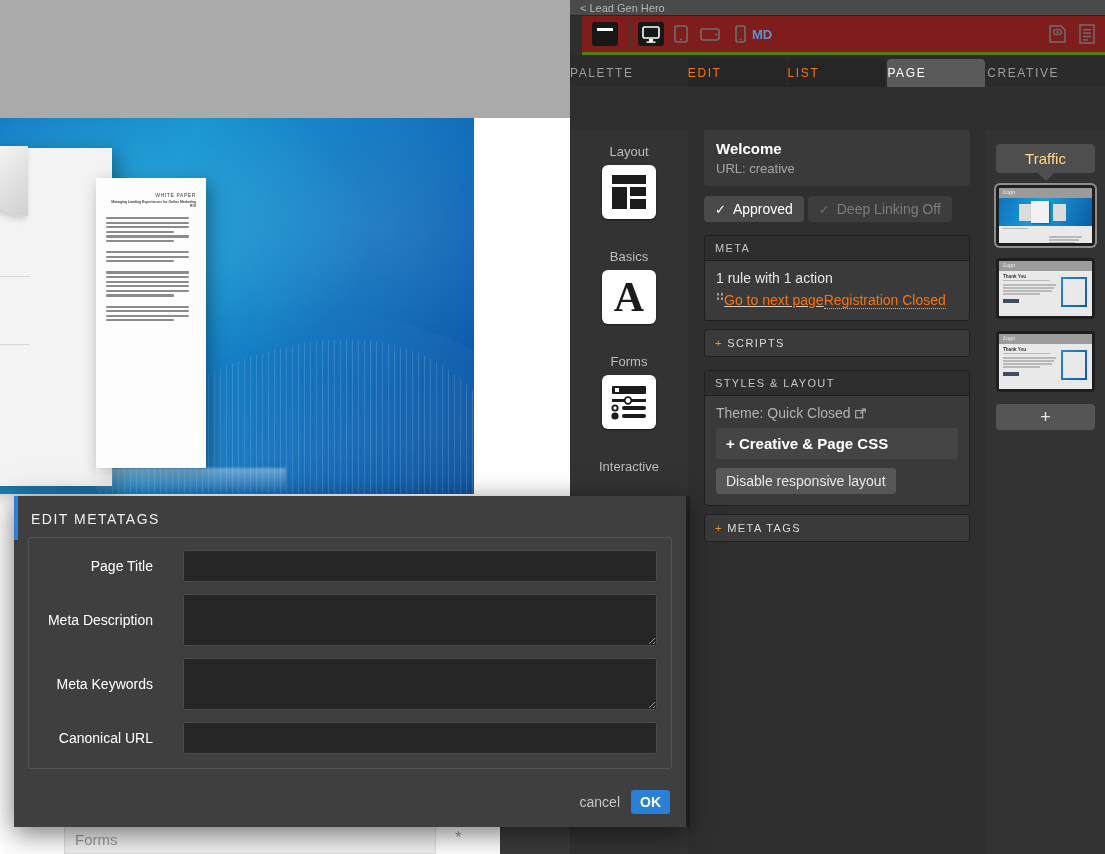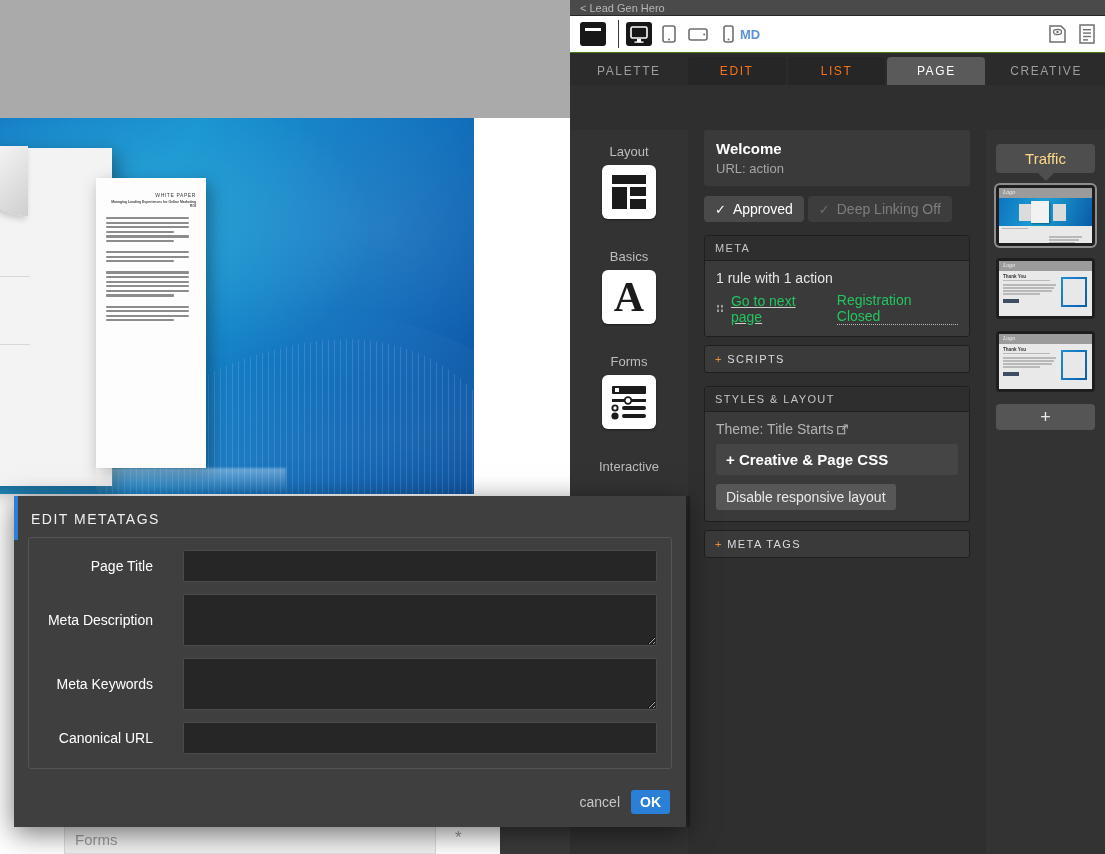--- a/index.html
+++ b/index.html
@@ -59,29 +59,29 @@
   .brandbar{height:46px;background:#2b2b2b;position:relative;border-bottom:1px solid #1e1e1e;}
   .logo{position:absolute;left:128px;top:4px;font-size:30px;color:#fff;font-weight:600;letter-spacing:-1px;}
   .logo .dot{display:inline-block;width:7px;height:7px;background:#e8591f;border-radius:50%;
         position:absolute;left:4px;top:4px;}
   .logo .barcode{position:absolute;left:1px;top:12px;width:9px;height:21px;
         background:repeating-linear-gradient(180deg,#ffffff 0 1px,#7a7a7a 1px 2px);}
   .logo .txt{position:relative;left:14px;}
   .appname{position:absolute;left:250px;top:8px;font-size:25px;color:#e6e6e6;letter-spacing:-.3px;}
   .live{position:absolute;right:14px;top:12px;background:#dbedc0;color:#1f2a12;font-size:11px;
         font-weight:bold;letter-spacing:1px;padding:3px 11px;border-radius:3px;border:1px solid #b8cf98;}
-  .devbar{height:36px;background:#ffffff;position:relative;border-bottom:1px solid #4d7c0f;}
+  .devbar{height:36px;background:#7f1d1d;position:relative;border-bottom:3px solid #4d7c0f;margin-left:12px;}
   .devbar .sep{position:absolute;top:4px;width:1px;height:28px;background:#3d3d3d;}
   .dev-ico{position:absolute;top:6px;width:26px;height:24px;border-radius:3px;display:flex;align-items:center;justify-content:center;}
   .dev-ico.sel{background:#171717;}
   .dev-ico svg{display:block;}
   .md-label{position:absolute;left:170px;top:11px;font-size:13px;color:#5d92d6;font-weight:bold;}
   .righticons{position:absolute;right:10px;top:8px;display:flex;gap:12px;}
   .tabbar{height:32px;background:#2b2b2b;position:relative;display:flex;align-items:flex-end;}
-  .tab{font-size:12px;letter-spacing:1.6px;color:#9d9d9d;height:28px;line-height:28px;text-align:center;}
+  .tab{font-size:12px;letter-spacing:1.6px;color:#9d9d9d;height:28px;line-height:28px;text-align:left;}
   .tab.plain{width:118px;}
   .tab.boxed{width:98px;background:#262626;border-radius:4px 4px 0 0;color:#f97316;margin-right:2px;}
   .tab.boxed.active{background:#5a5a5a;color:#ffffff;}
 
   .studio-body{position:absolute;left:0;top:130px;width:535px;height:724px;background:#2f2f2f;}
 
   
   .rail{position:absolute;left:0;top:0;width:118px;height:724px;background:#333333;text-align:center;}
   .rail-label{font-size:13px;color:#bdbdbd;margin-top:14px;}
   .rail-tile{width:54px;height:54px;background:#fff;border-radius:6px;margin:6px auto 0;
@@ -97,21 +97,21 @@
   .chip{display:flex;align-items:center;gap:7px;border-radius:4px;padding:5px 11px;font-size:14px;}
   .chip.on{background:#4a4a4a;color:#ffffff;}
   .chip.off{background:#3d3d3d;color:#7e7e7e;}
   .chip .tick{font-size:13px;}
   .chip.on .tick{color:#fff;}
   .chip.off .tick{color:#6e6e6e;}
   .section{margin:13px 16px 0;border:1px solid #1f1f1f;border-radius:3px;overflow:hidden;background:#3a3a3a;}
   .section .shead{background:#2e2e2e;padding:6px 10px;font-size:11px;letter-spacing:1.4px;color:#c5c5c5;border-bottom:1px solid #1f1f1f;}
   .section .sbody{padding:9px 11px 11px;}
   .rule-count{font-size:14px;color:#e6e6e6;}
-  .rule-line{margin-top:6px;font-size:14px;color:#22c55e;display:flex;align-items:center;gap:7px;}
+  .rule-line{margin-top:6px;font-size:14px;color:#f97316;display:flex;align-items:flex-start;}
   .grip{display:inline-block;width:8px;height:9px;
         background:
           radial-gradient(circle,#9a9a9a 45%,transparent 46%) 0 0/4px 4.5px repeat;}
   .u-solid{text-decoration:underline;text-decoration-color:#cfcfcf;}
   .u-dot{border-bottom:1px dotted #b9b9b9;}
   .collapsed{margin:8px 16px 0;background:#3a3a3a;border:1px solid #1f1f1f;border-radius:3px;
         padding:7px 10px;font-size:11px;letter-spacing:1.4px;color:#dcdcdc;}
   .collapsed .plus{color:#e8913f;}
   .theme-line{font-size:14px;color:#b3b3b3;}
   .cssbtn{margin-top:7px;background:#454545;border-radius:3px;padding:7px 10px;font-size:15px;color:#fff;font-weight:bold;}
@@ -330,21 +330,21 @@
         </g>
           </svg>
       </div>
 
       <div class="rail-label" style="margin-top:30px">Interactive</div>
     </div>
 
     <div class="pagepanel">
       <div class="hdrcard">
         <div class="pname">Welcome</div>
-        <div class="purl">URL: action</div>
+        <div class="purl">URL: creative</div>
       </div>
 
       <div class="chiprow">
         <div class="chip on">
           <span class="tick">✓</span>
           <span>Approved</span>
         </div>
         <div class="chip off">
           <span class="tick">✓</span>
           <span>Deep Linking Off</span>
@@ -365,21 +365,21 @@
 
       <div class="collapsed">
         <span class="plus">+</span>
         <span>SCRIPTS</span>
       </div>
 
       <div class="section">
         <div class="shead">STYLES &amp; LAYOUT</div>
         <div class="sbody">
           <div class="theme-line">
-            <span>Theme: Title Starts</span>
+            <span>Theme: Quick Closed</span>
             <span>
               <svg width="11" height="11" viewBox="0 0 11 11" style="vertical-align:-1px">
                   <rect x="0.7" y="2.6" width="7" height="7.2" fill="none" stroke="#b3b3b3" stroke-width="1.1"></rect>
                   <path d="M5.2 5.6 L10 1.1 M6.6 1 H10.3 V4.6" fill="none" stroke="#b3b3b3" stroke-width="1.1"></path>
                 </svg>
             </span>
           </div>
           <div class="cssbtn">+ Creative &amp; Page CSS</div>
           <div class="respbtn">Disable responsive layout</div>
         </div>

